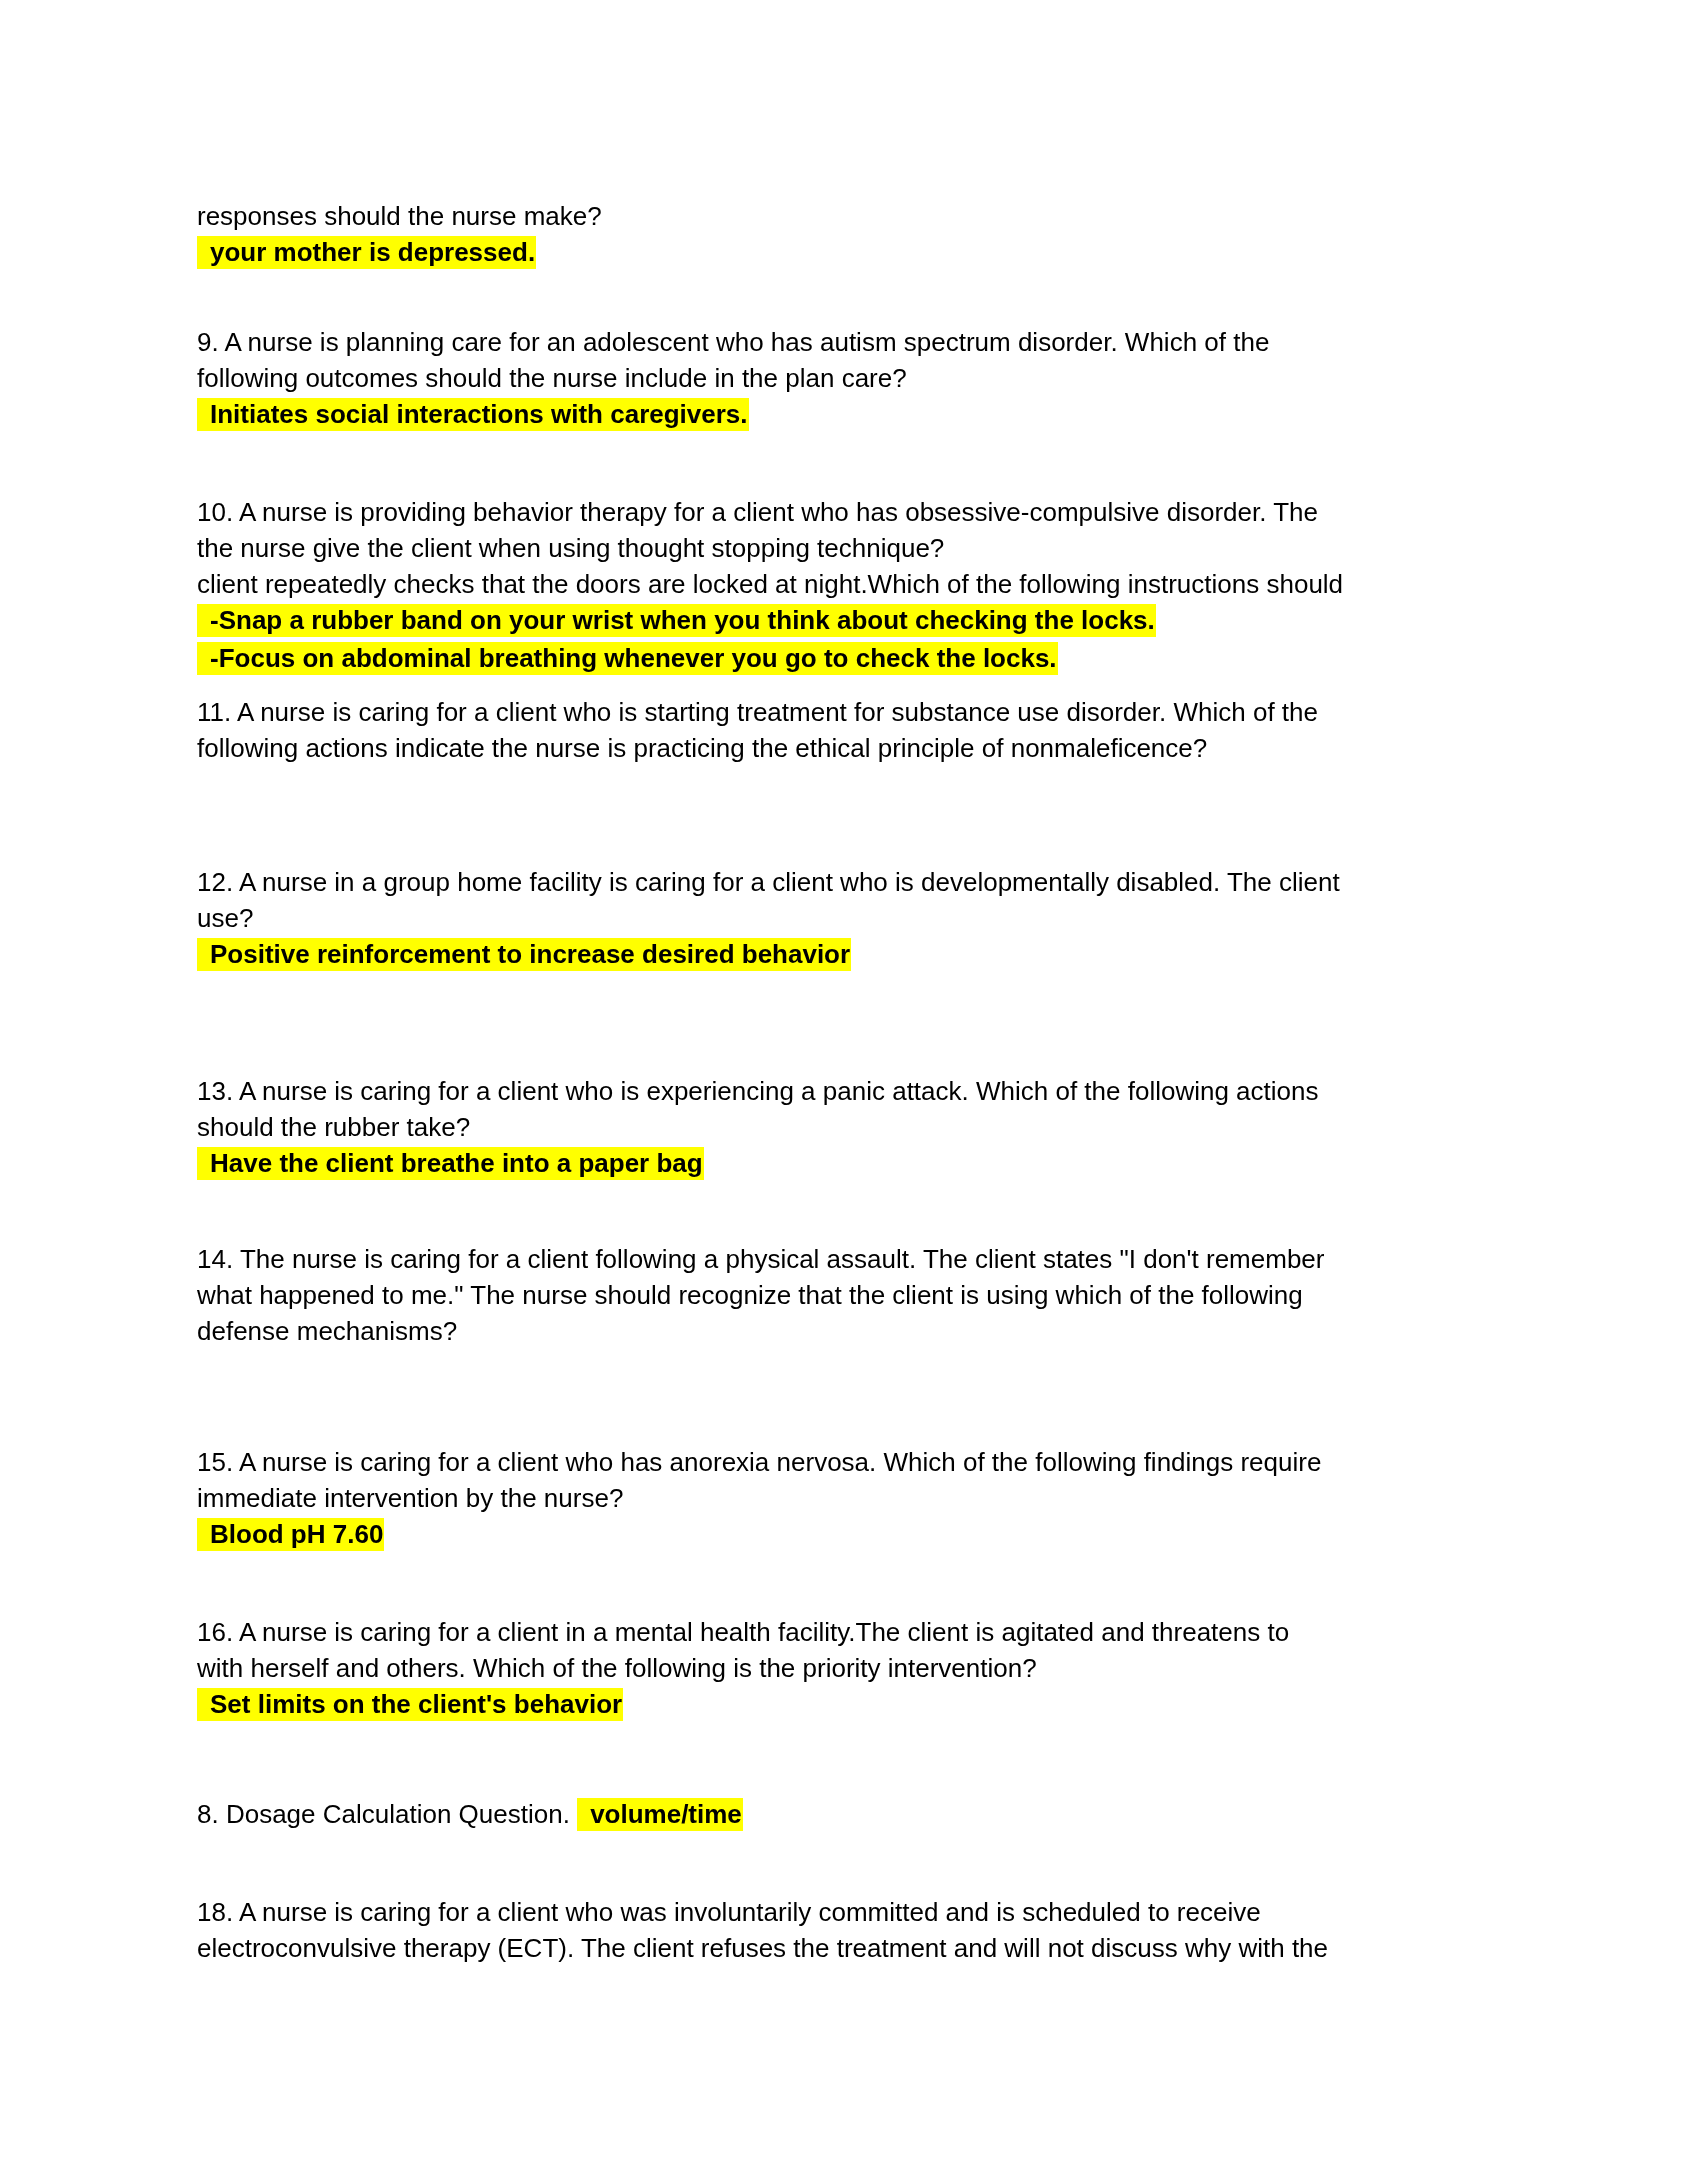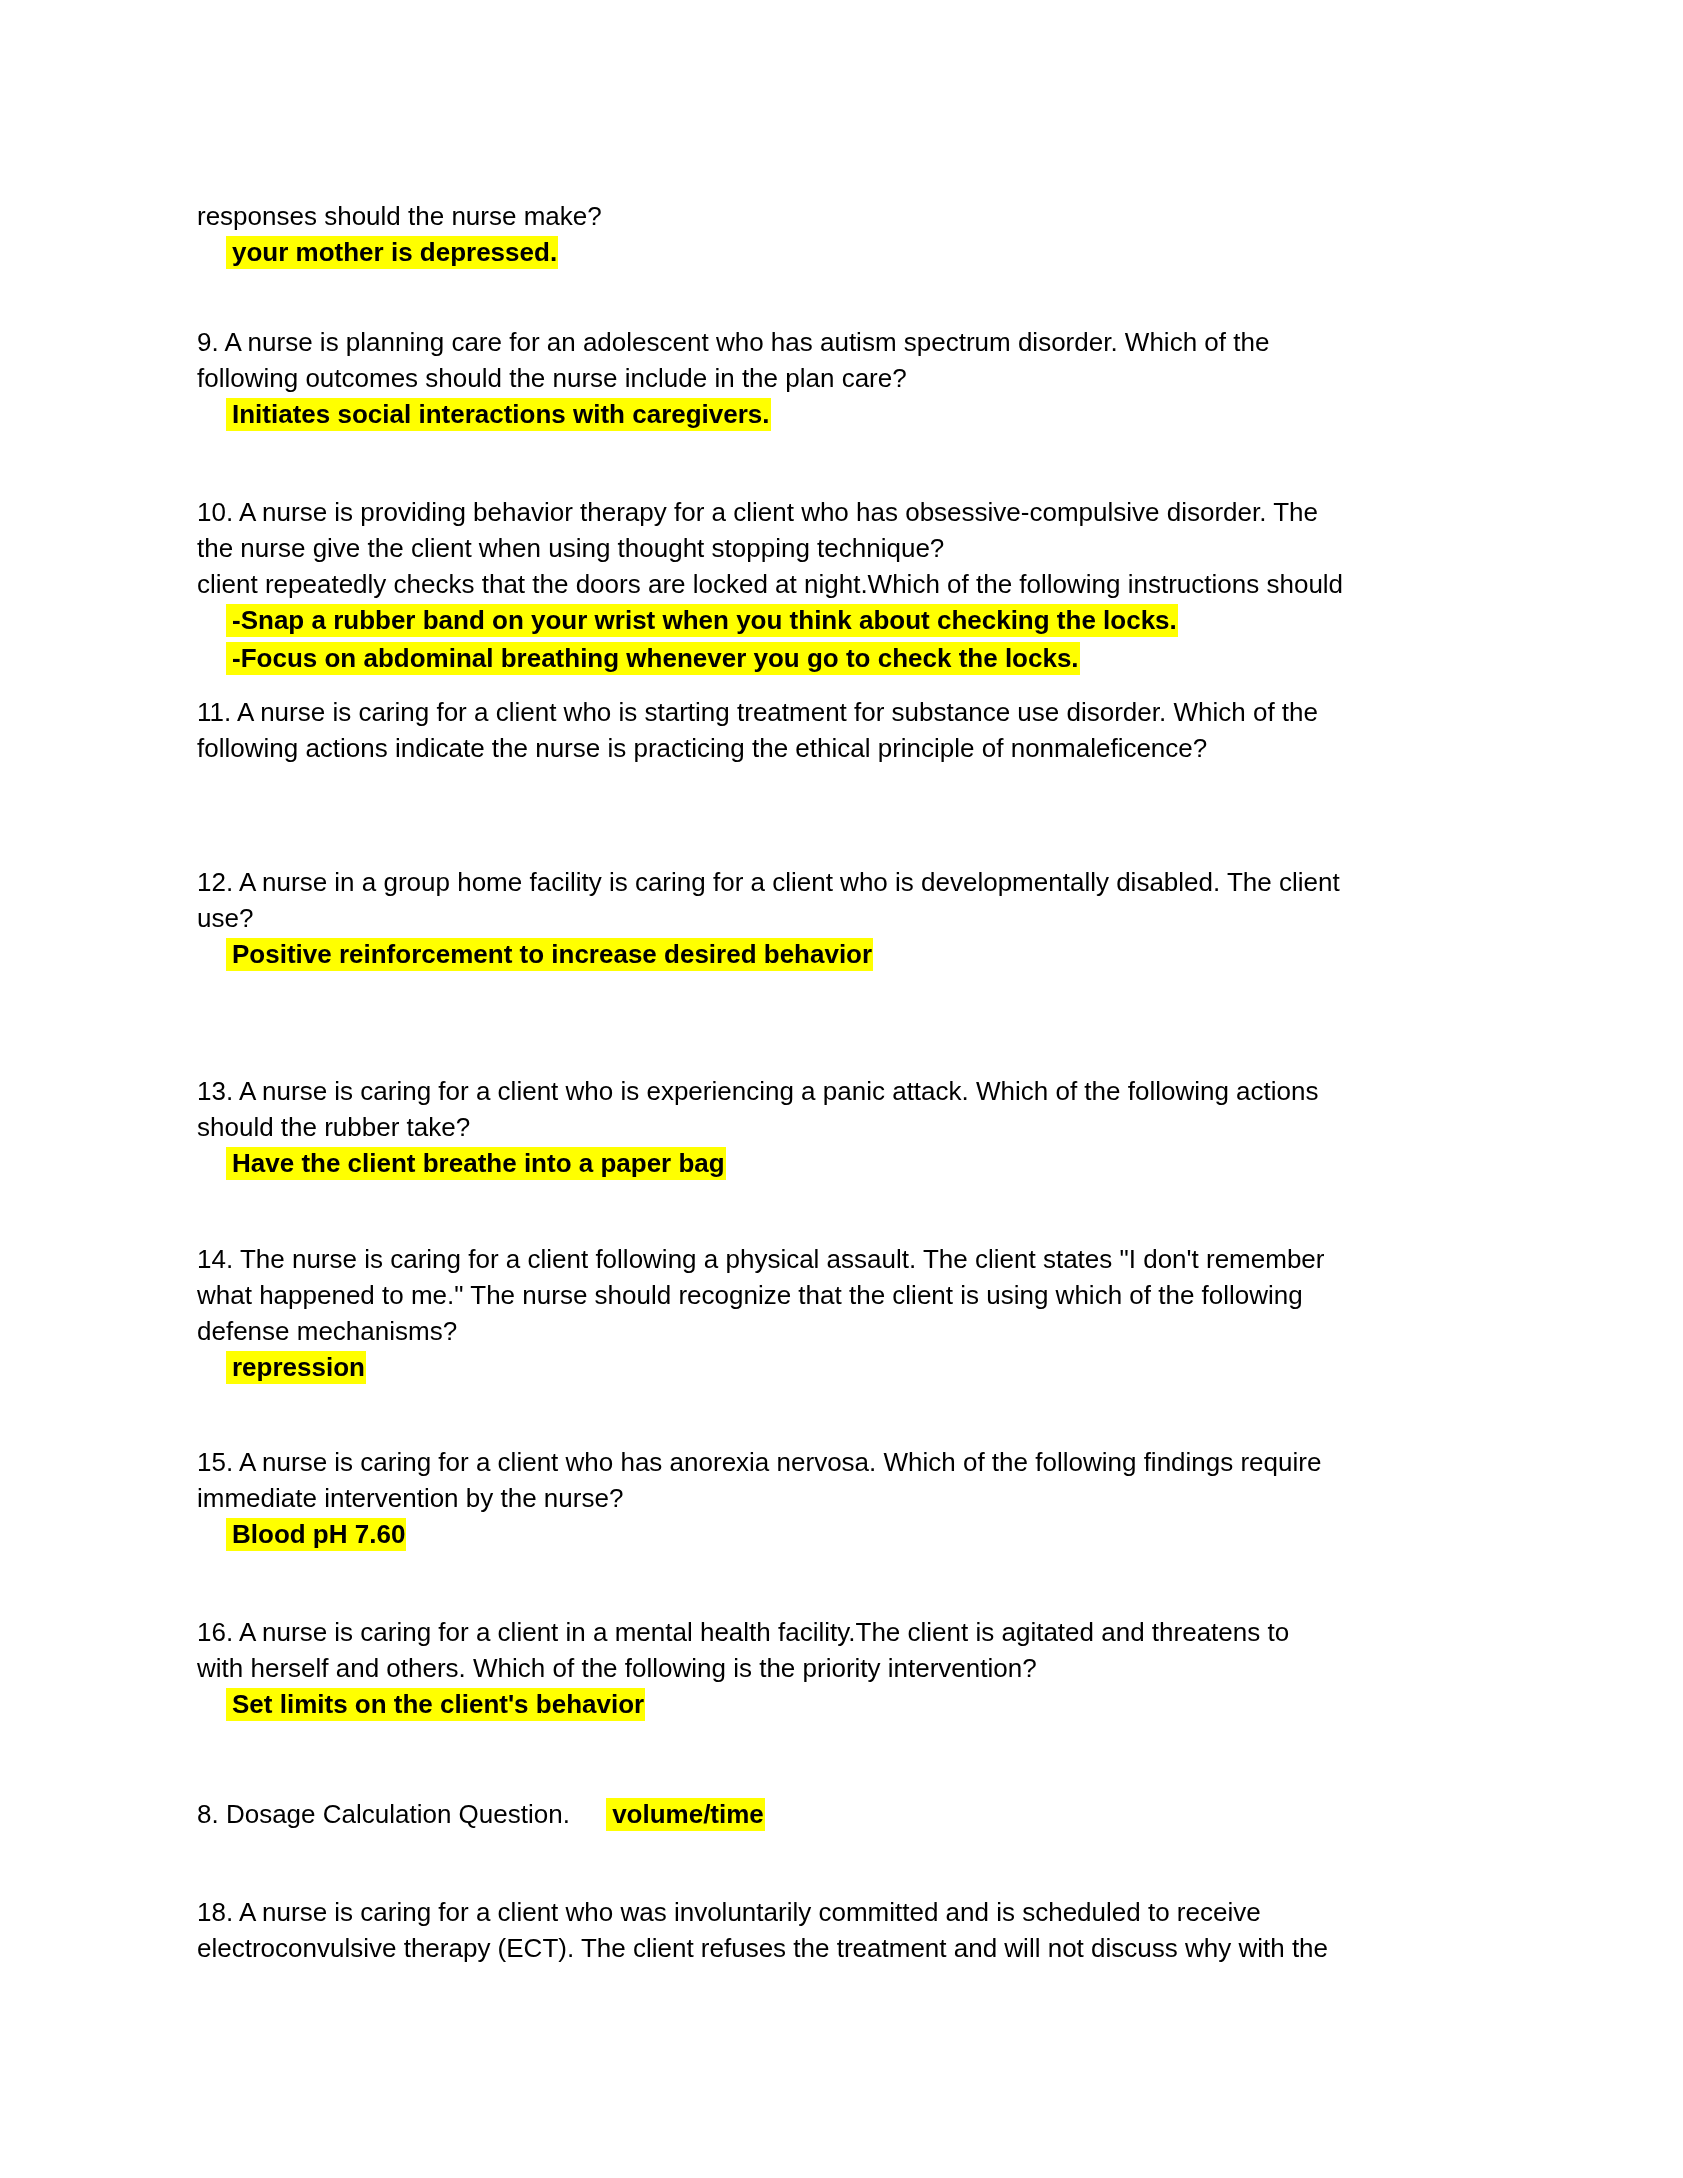--- a/index.html
+++ b/index.html
@@ -6,22 +6,21 @@
   body { width: 1683px; height: 2178px; position: relative; overflow: hidden; }
   .page { position: absolute; left: 0; top: 0; width: 1683px; height: 2144px; background: #ffffff; }
   .block {
     position: absolute; left: 197px; width: 1297px;
     font-family: "Liberation Sans", sans-serif;
     font-size: 26px; line-height: 36px; color: #000000;
   }
   .line { display: block; white-space: nowrap; height: 36px; }
   .ans {
     font-weight: bold; background: #ffff00;
-    padding: 1px 1px 2px 6px;
-    margin-left: 29px;
+    padding: 1px 1px 2px 13px;
   }
   .ansline { display: block; height: 36px; white-space: nowrap; }
 </style>
 </head>
 <body>
 
 <div class="page">
 
   <div class="block" style="top:198px">
     <span class="line">responses should the nurse make?</span>
@@ -56,21 +55,20 @@
   <div class="block" style="top:1073px">
     <span class="line">13. A nurse is caring for a client who is experiencing a panic attack. Which of the following actions</span>
     <span class="line">should the rubber take?</span>
     <span class="ansline"><span class="ans">Have the client breathe into a paper bag</span></span>
   </div>
 
   <div class="block" style="top:1241px">
     <span class="line">14. The nurse is caring for a client following a physical assault. The client states "I don't remember</span>
     <span class="line">what happened to me." The nurse should recognize that the client is using which of the following</span>
     <span class="line">defense mechanisms?</span>
-    <span class="ansline"><span class="ans">repression</span></span>
   </div>
 
   <div class="block" style="top:1444px">
     <span class="line">15. A nurse is caring for a client who has anorexia nervosa. Which of the following findings require</span>
     <span class="line">immediate intervention by the nurse?</span>
     <span class="ansline"><span class="ans">Blood pH 7.60</span></span>
   </div>
 
   <div class="block" style="top:1614px">
     <span class="line">16. A nurse is caring for a client in a mental health facility.The client is agitated and threatens to</span>

